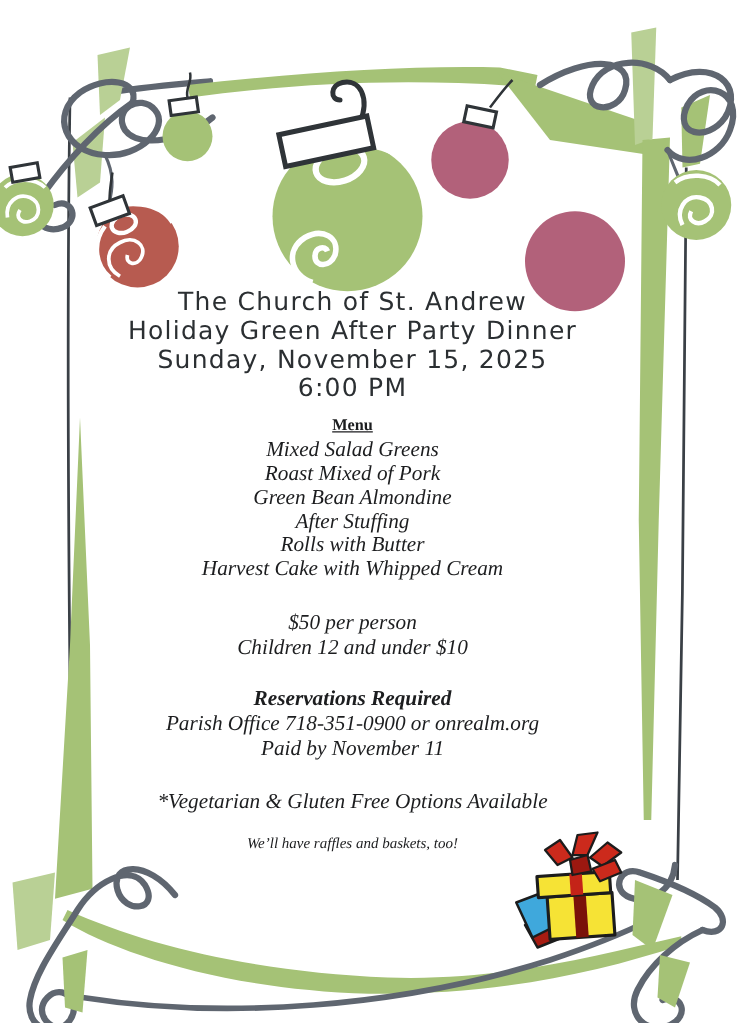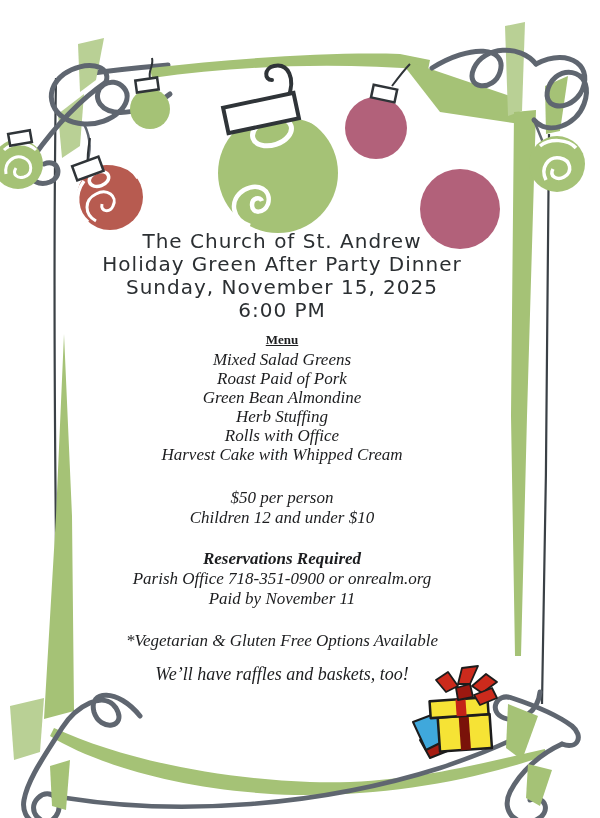--- a/index.html
+++ b/index.html
@@ -31,21 +31,21 @@
     font-size:13px;line-height:21px;
     font-weight:bold;text-decoration:underline;
   }
   .menu-items{line-height:19px;}
   .menu-items div{font-size:17px;line-height:19px;}
   .pricing{margin-top:24px;}
   .reservations{margin-top:21px;}
   .res-heading{font-weight:bold;}
   .notes{margin-top:21px;}
   .notes div{line-height:21px;}
-  .footer-line{margin-top:13px;font-size:18px;}
+  .footer-line{margin-top:13px;font-size:12px;}
 </style>
 </head>
 <body>
 
 <div class="flyer">
 
   <svg class="deco" width="600" height="818" viewBox="0 0 600 818">
 
     <g>
       <path d="M86,58 C120,53 145,51 168,49" fill="none" stroke="#5f6670" stroke-width="5" stroke-linecap="round"></path>
@@ -177,24 +177,24 @@
       <div>The Church of St. Andrew</div>
       <div>Holiday Green After Party Dinner</div>
       <div>Sunday, November 15, 2025</div>
       <div>6:00 PM</div>
     </div>
 
     <div class="menu-heading">Menu</div>
 
     <div class="menu-items serif">
       <div>Mixed Salad Greens</div>
-      <div>Roast Paid of Pork</div>
+      <div>Roast Mixed of Pork</div>
       <div>Green Bean Almondine</div>
-      <div>Herb Stuffing</div>
-      <div>Rolls with Office</div>
+      <div>After Stuffing</div>
+      <div>Rolls with Butter</div>
       <div>Harvest Cake with Whipped Cream</div>
     </div>
 
     <div class="pricing serif">
       <div>$50 per person</div>
       <div>Children 12 and under $10</div>
     </div>
 
     <div class="reservations serif">
       <div class="res-heading">Reservations Required</div>

